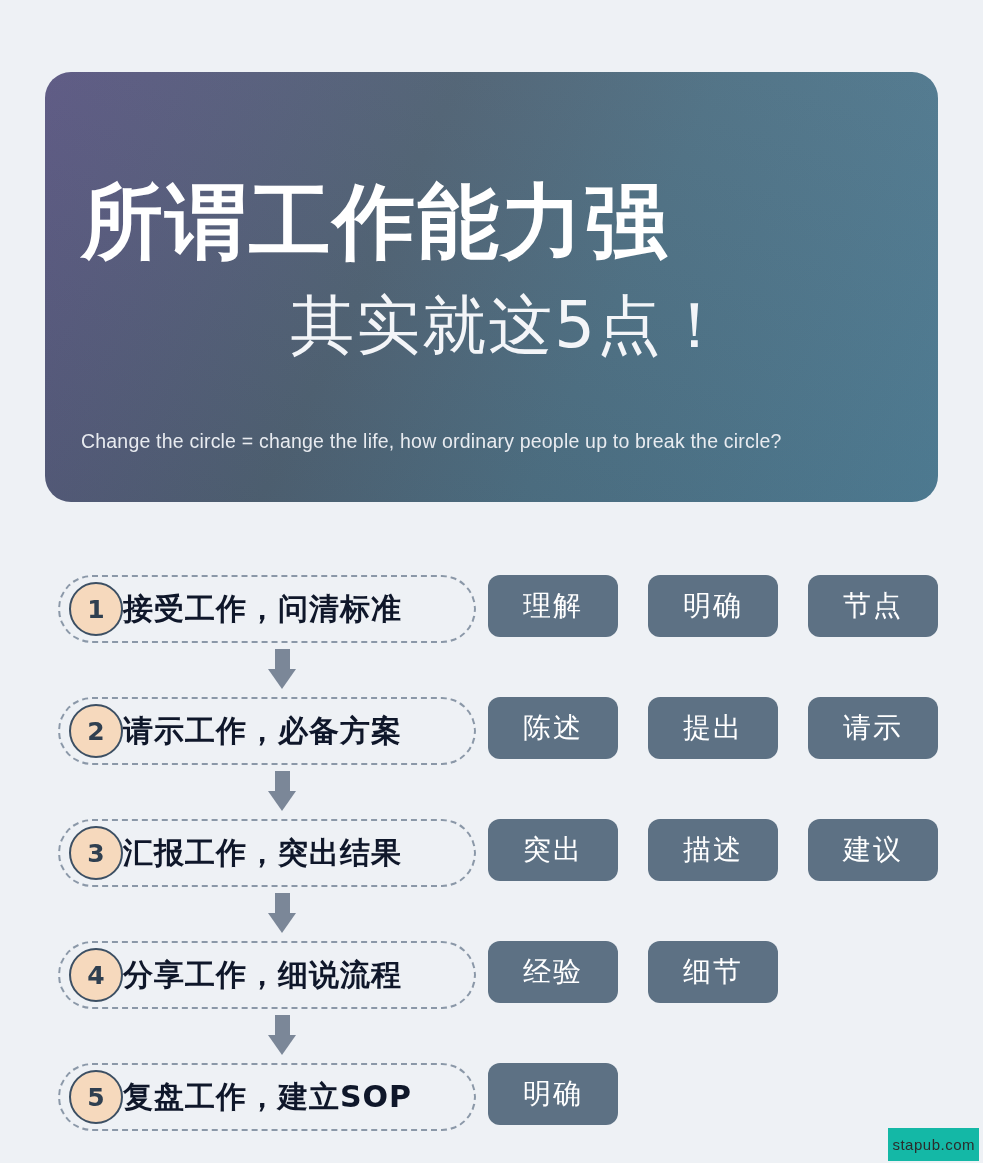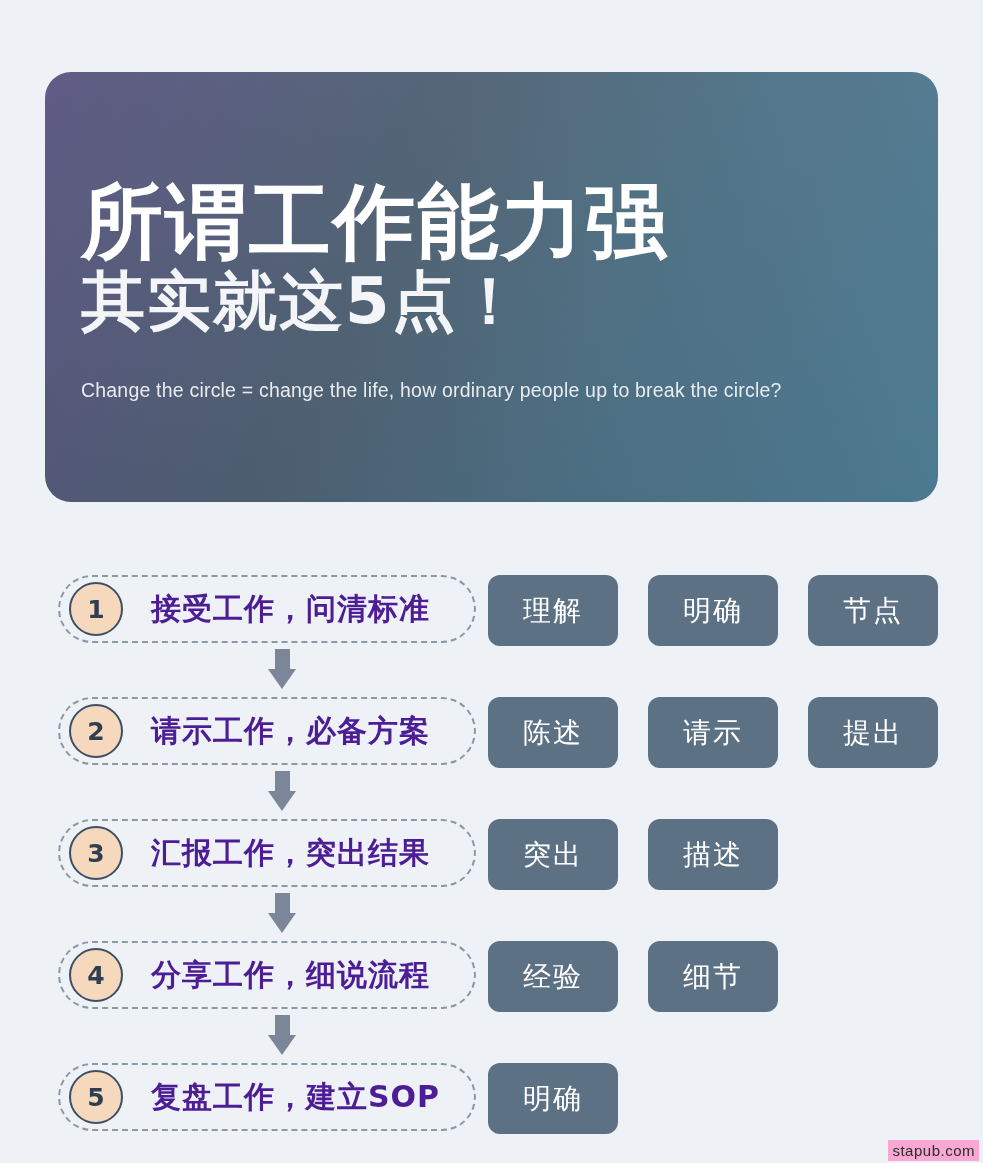--- a/index.html
+++ b/index.html
@@ -48,31 +48,32 @@
   .hero-title {
     font-family: "DejaVu Sans", "Liberation Sans", sans-serif;
     font-weight: bold;
     font-size: 82px;
     line-height: 1.02;
     color: #ffffff;
     letter-spacing: 2px;
     white-space: nowrap;
   }
   .hero-subtitle {
-    margin-top: 4px;
+    margin-top: 28px;
     font-family: "DejaVu Sans", "Liberation Sans", sans-serif;
     font-size: 64px;
     line-height: 1.05;
     color: #f3f5f8;
     letter-spacing: 2px;
     white-space: nowrap;
-    font-weight: bold;
+    font-weight: normal;
+    text-align: center;
   }
   .hero-tagline {
-    margin-top: 44px;
+    margin-top: 71px;
     font-family: "Liberation Sans", sans-serif;
     font-size: 19.5px;
     color: #e8ebf0;
     letter-spacing: 0.2px;
     white-space: nowrap;
   }
 
   
   .steps {
     position: absolute;
@@ -108,25 +109,25 @@
     color: #2f3f50;
     font-family: "DejaVu Sans", "Liberation Sans", sans-serif;
     font-size: 25px;
     font-weight: bold;
     display: flex;
     align-items: center;
     justify-content: center;
     flex: none;
   }
   .pill-label {
-    margin-left: 28px;
+    margin-left: 0;
     font-family: "DejaVu Sans", "Liberation Sans", sans-serif;
     font-size: 30px;
     font-weight: bold;
-    color: #4c1d95;
+    color: #0f172a;
     letter-spacing: 1px;
     white-space: nowrap;
   }
 
   .arrow {
     position: absolute;
     left: 268px;
     top: 74px;
     width: 28px;
     height: 40px;
@@ -152,42 +153,42 @@
 
   .tags {
     position: absolute;
     left: 488px;
     top: 0;
     display: flex;
     gap: 30px;
   }
   .tag {
     width: 130px;
-    height: 71px;
+    height: 62px;
     border-radius: 12px;
     background: #5d7184;
     color: #ffffff;
     font-family: "DejaVu Sans", "Liberation Sans", sans-serif;
     font-size: 28px;
     display: flex;
     align-items: center;
     justify-content: center;
     letter-spacing: 2px;
     box-sizing: border-box;
   }
 
   .watermark {
     position: absolute;
     right: 4px;
     bottom: 2px;
     font-family: "Liberation Sans", sans-serif;
     font-size: 15px;
     color: #2c2c2c;
-    background: #f9a8d4;
-    padding: 2px 4px;
+    background: #14b8a6;
+    padding: 8px 4px;
     letter-spacing: 0.5px;
   }
 </style>
 </head>
 <body>
 
 <div class="page">
 
   <div class="hero">
     <div class="hero-inner">
@@ -219,37 +220,38 @@
       <div class="pill">
         <div class="num-badge">2</div>
         <div class="pill-label">请示工作，必备方案</div>
       </div>
       <div class="arrow">
         <div class="shaft"></div>
           <div class="head"></div>
       </div>
       <div class="tags">
         <div class="tag">陈述</div>
+        <div class="tag">提出</div>
         <div class="tag">请示</div>
-        <div class="tag">提出</div>
       </div>
     </div>
 
     <div class="step-row">
       <div class="pill">
         <div class="num-badge">3</div>
         <div class="pill-label">汇报工作，突出结果</div>
       </div>
       <div class="arrow">
         <div class="shaft"></div>
           <div class="head"></div>
       </div>
       <div class="tags">
         <div class="tag">突出</div>
         <div class="tag">描述</div>
+        <div class="tag">建议</div>
       </div>
     </div>
 
     <div class="step-row">
       <div class="pill">
         <div class="num-badge">4</div>
         <div class="pill-label">分享工作，细说流程</div>
       </div>
       <div class="arrow">
         <div class="shaft"></div>

